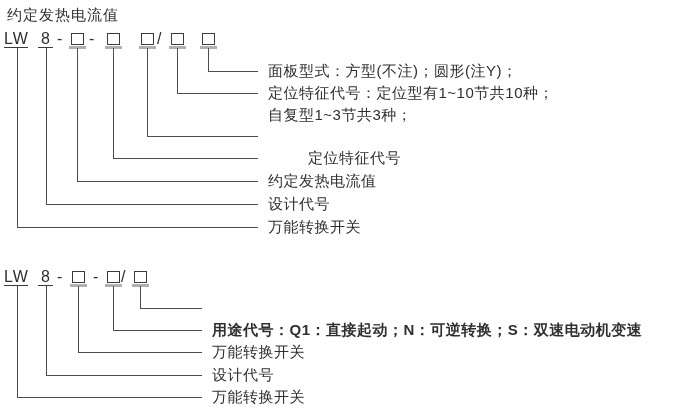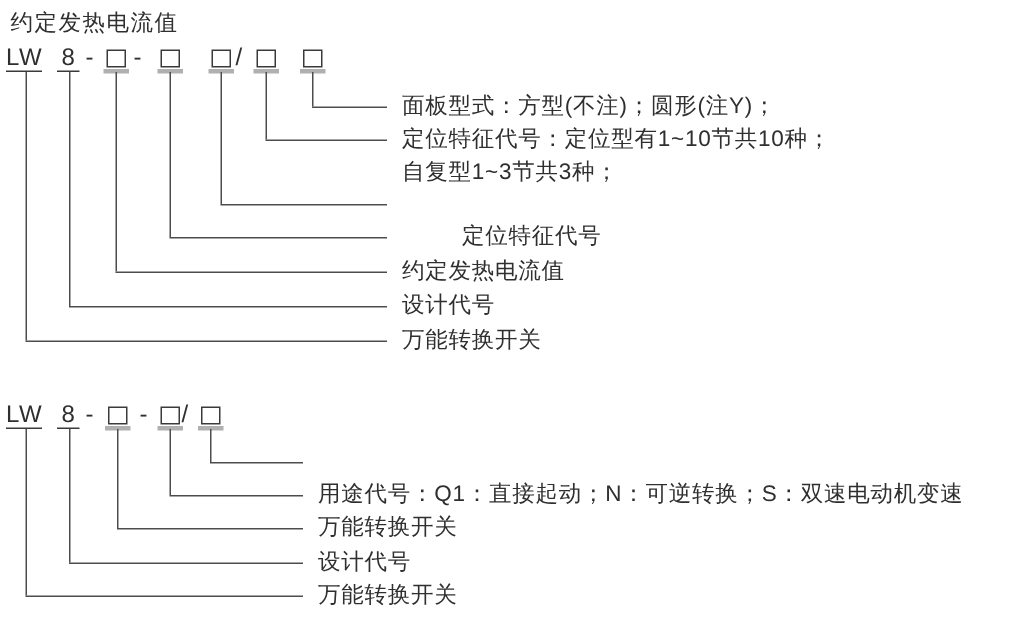--- a/index.html
+++ b/index.html
@@ -97,18 +97,18 @@
     <div class="vline" style="left:113px;top:286px;height:44px;"></div>
     <div class="vline" style="left:140px;top:286px;height:22px;"></div>
 
     <div class="hline" style="left:140px;top:308px;width:62px;"></div>
     <div class="hline" style="left:113px;top:330px;width:89px;"></div>
     <div class="hline" style="left:78px;top:352px;width:124px;"></div>
     <div class="hline" style="left:46px;top:375px;width:156px;"></div>
     <div class="hline" style="left:17px;top:397px;width:185px;"></div>
   </div>
 
-  <div class="lbl" style="left:212px;top:321px;">用途代号：Q1：直接起动；N：可逆转换；S：双速电动机变速</div>
+  <div class="lbl" style="left:212px;top:321px;font-weight:bold;">用途代号：Q1：直接起动；N：可逆转换；S：双速电动机变速</div>
   <div class="lbl" style="left:212px;top:343px;">万能转换开关</div>
   <div class="lbl" style="left:212px;top:366px;">设计代号</div>
   <div class="lbl" style="left:212px;top:388px;">万能转换开关</div>
 
 </div>
 
 </body></html>

